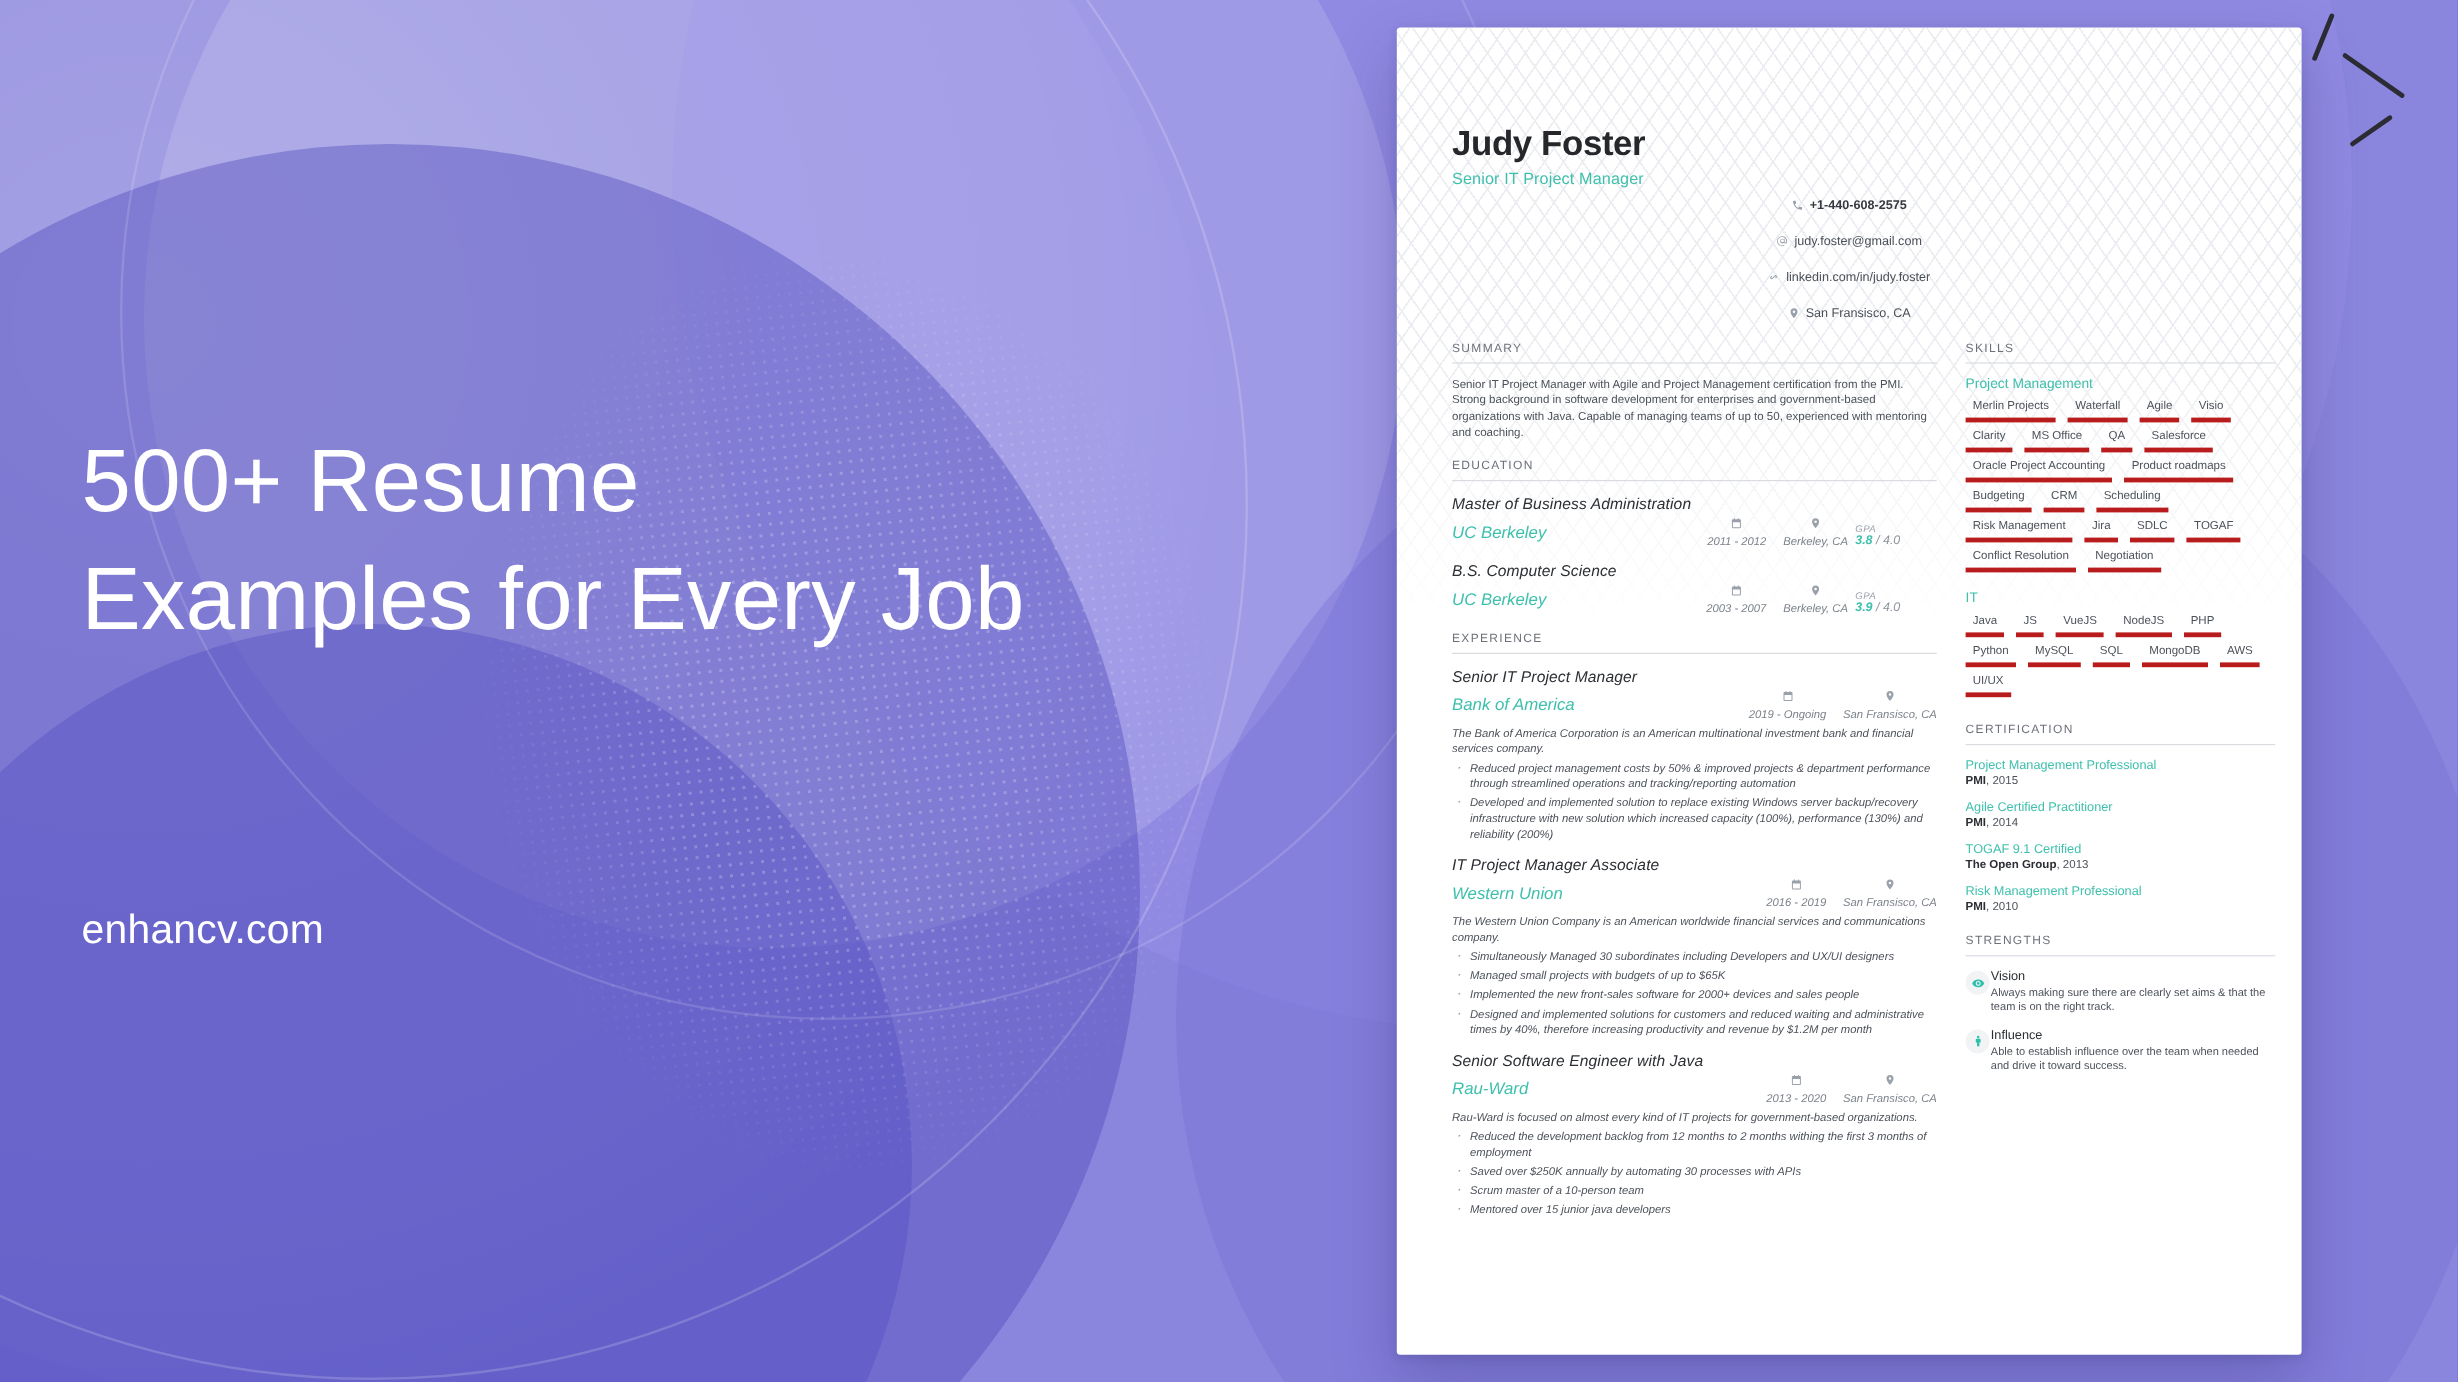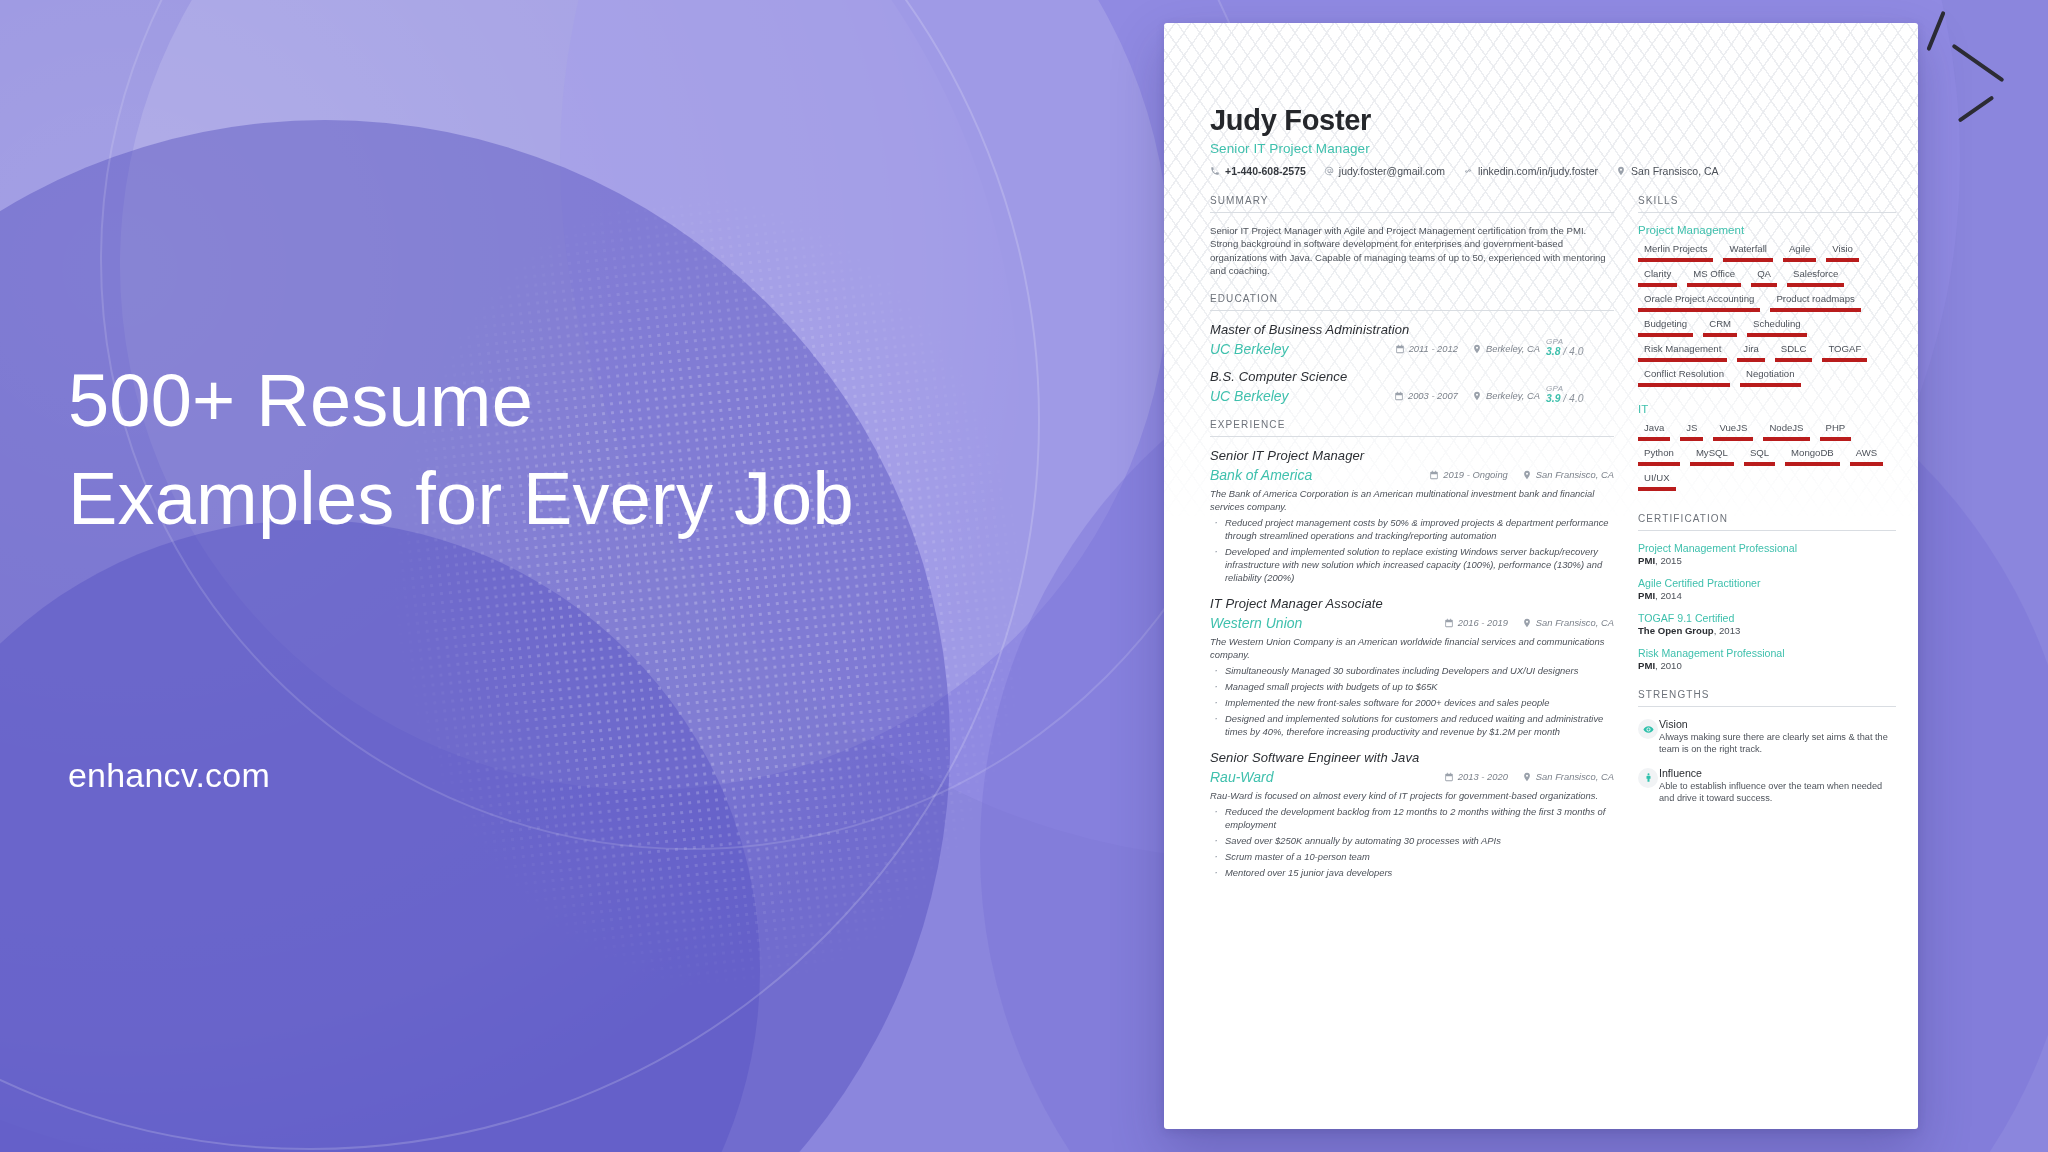--- a/index.html
+++ b/index.html
@@ -62,42 +62,42 @@
       repeating-linear-gradient(-55deg, rgba(216,220,226,.85) 0 1.5px, transparent 1.5px 13px);
     -webkit-mask-image: linear-gradient(to bottom, #000 0%, #000 42%, transparent 78%);
     mask-image: linear-gradient(to bottom, #000 0%, #000 42%, transparent 78%);
     pointer-events: none;
   }
   #card-inner { position: relative; padding: 42px 46px 0 46px; height: 100%; margin-top: 39px; }
 
   
   .cv-name { font-size: 29px; font-weight: 700; color: #25272b; letter-spacing: -.3px; }
   .cv-role { font-size: 13.5px; color: #3fc0ad; margin-top: 4px; letter-spacing: .1px; }
-  .cv-contacts { display: flex; align-items: center; gap: 18px; margin-top: 9px; flex-wrap: nowrap; }
+  .cv-contacts { display: flex; align-items: center; gap: 18px; margin-top: 9px; flex-wrap: nowrap; flex-direction: column; }
   .cv-contacts .ci { display: flex; align-items: center; gap: 5px; font-size: 10.5px; color: #4a4f57; white-space: nowrap; }
   .cv-contacts .ci.strong { font-weight: 600; color: #35393f; }
   .mini-ic { width: 10px; height: 10px; flex: 0 0 10px; color: #9aa1ab; display: inline-flex; align-items: center; justify-content: center; }
   .mini-ic svg { width: 10px; height: 10px; fill: currentColor; }
 
   
   .cv-body { display: flex; gap: 24px; margin-top: 18px; }
   .col-left { width: 404px; flex: 0 0 404px; }
   .col-right { width: 258px; flex: 0 0 258px; }
 
   .sec-title { font-size: 10px; letter-spacing: 1.1px; color: #6d727a; text-transform: uppercase; }
   .sec-rule { height: 1px; background: #d9dde2; margin: 6px 0 11px 0; }
   .sec { margin-bottom: 15px; }
 
   .summary-text { font-size: 9.6px; line-height: 13.4px; color: #4d525a; }
 
   .entry { margin-bottom: 12px; font-style: italic; }
   .entry-title { font-size: 13px; color: #2b2e33; font-weight: 400; letter-spacing: .1px; }
   .entry-meta { display: flex; align-items: center; margin-top: 4px; font-size: 9.4px; color: #7c828b; }
   .entry-org { color: #3fc0ad; font-size: 14px; flex: 1 1 auto; }
-  .meta-pill { display: flex; align-items: center; gap: 4px; margin-left: 14px; white-space: nowrap; }
+  .meta-pill { display: flex; align-items: center; gap: 4px; margin-left: 14px; white-space: nowrap; flex-direction: column; }
   .entry-desc { font-size: 9.4px; line-height: 13px; color: #4d525a; margin-top: 4px; }
   .bullets { list-style: none; margin-top: 3px; }
   .bullets li { position: relative; padding-left: 15px; font-size: 9.4px; line-height: 13px; color: #4d525a; margin-top: 3px; }
   .bullets li:before { content: "·"; position: absolute; left: 4px; top: -1px; color: #9aa1ab; font-size: 13px; }
 
   
   .edu-row { display: flex; align-items: flex-end; }
   .edu-main { flex: 1 1 auto; }
   .gpa { width: 74px; flex: 0 0 74px; text-align: left; padding-left: 6px; }
   .gpa-label { font-size: 8px; color: #9aa1ab; letter-spacing: .4px; }

